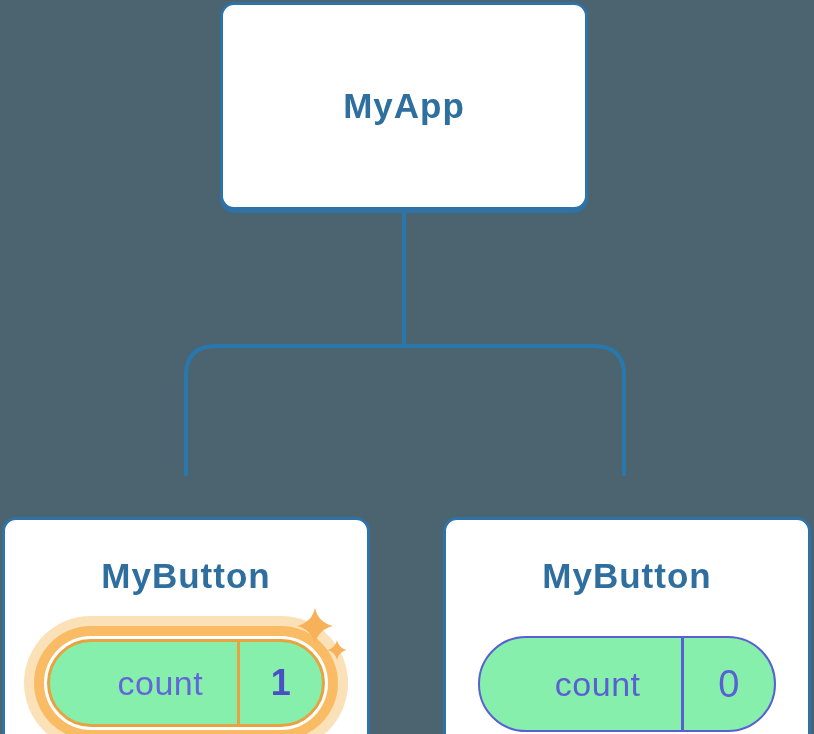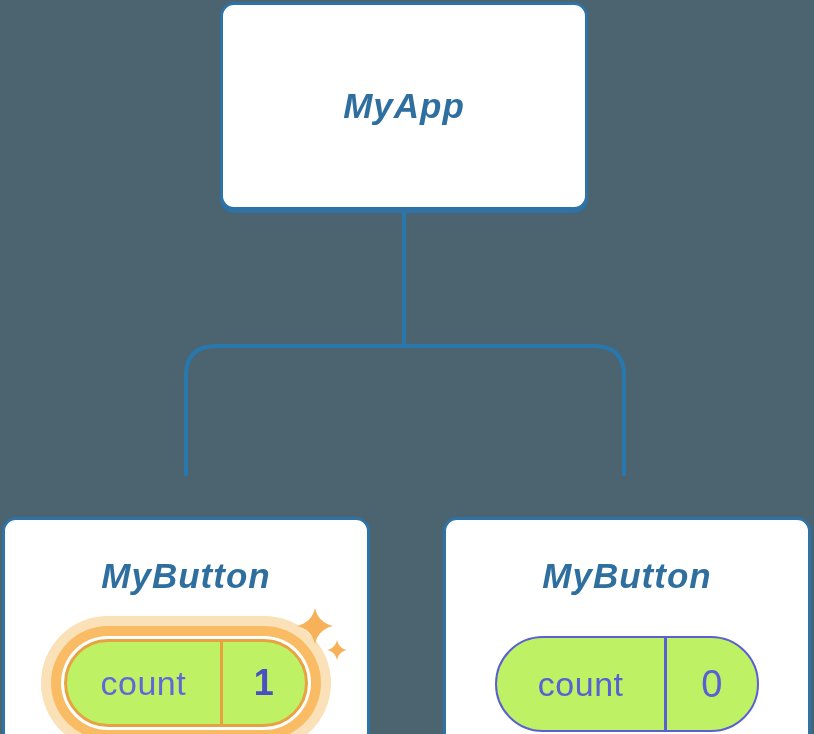--- a/index.html
+++ b/index.html
@@ -26,31 +26,31 @@
   }
   #root-card  { left:220px; top:2px;  width:362px; height:202px; justify-content:center; }
   .child-card { top:472px; width:362px; height:250px;margin-top:45px; }
   #child-left  { left:2px;   }
   #child-right { left:443px; }
 
   .node-title {
     font-size:35px; font-weight:600; letter-spacing:1px;
     color: var(--title-text, #2F6F9F);
     line-height:40px;
-    font-style:italic;
   }
   .child-card .node-title { margin-top:36px; }
 
   
   .pill {
     display:flex; align-items:stretch;
-    background:#bef264;
+    background:#86efac;
     border-radius:999px;
     box-sizing:content-box;
     position:relative;
+    padding-left:34px;
   }
   .pill.normal {
     margin-top:40px;
     width:260px; height:92px;
     border:2.5px solid var(--state-text, #5A60D3);
   }
   .pill.highlighted {
     margin-top:43px;
     width:238px; height:82px;
     border:3px solid var(--highlight-border, #E9A240);

